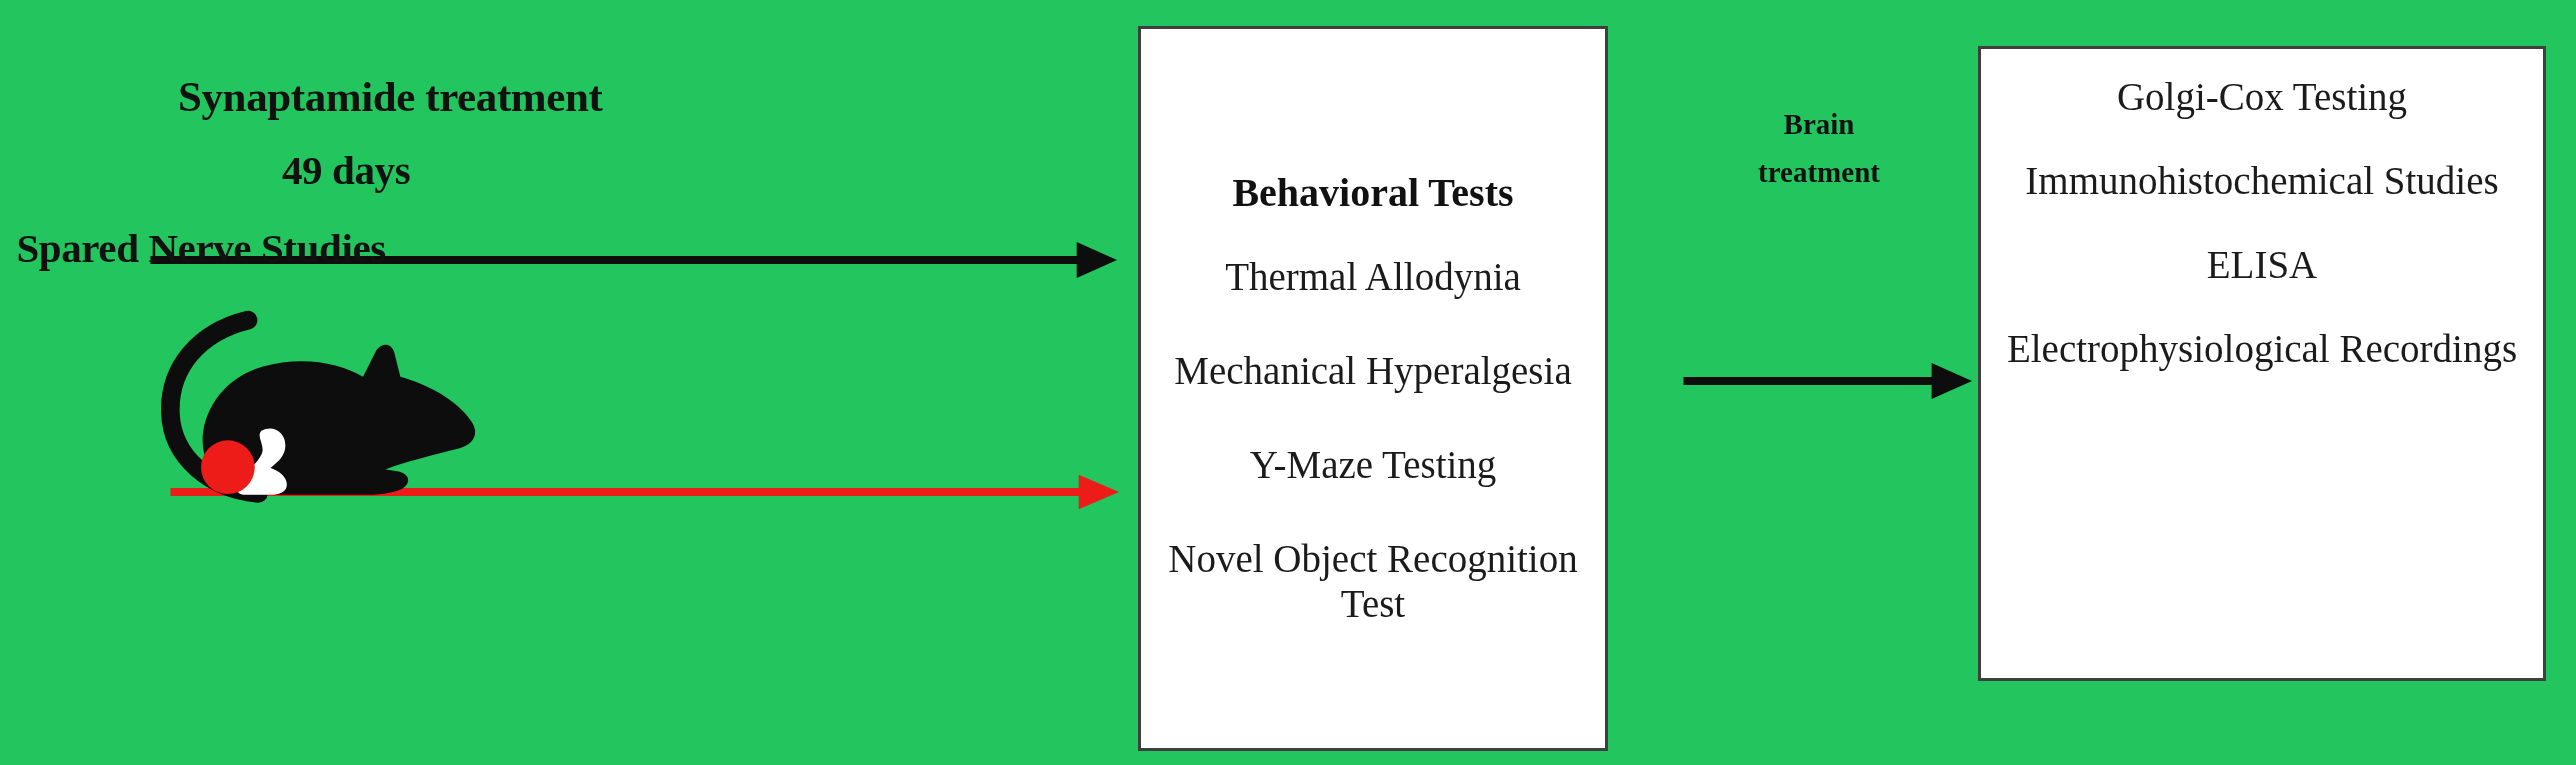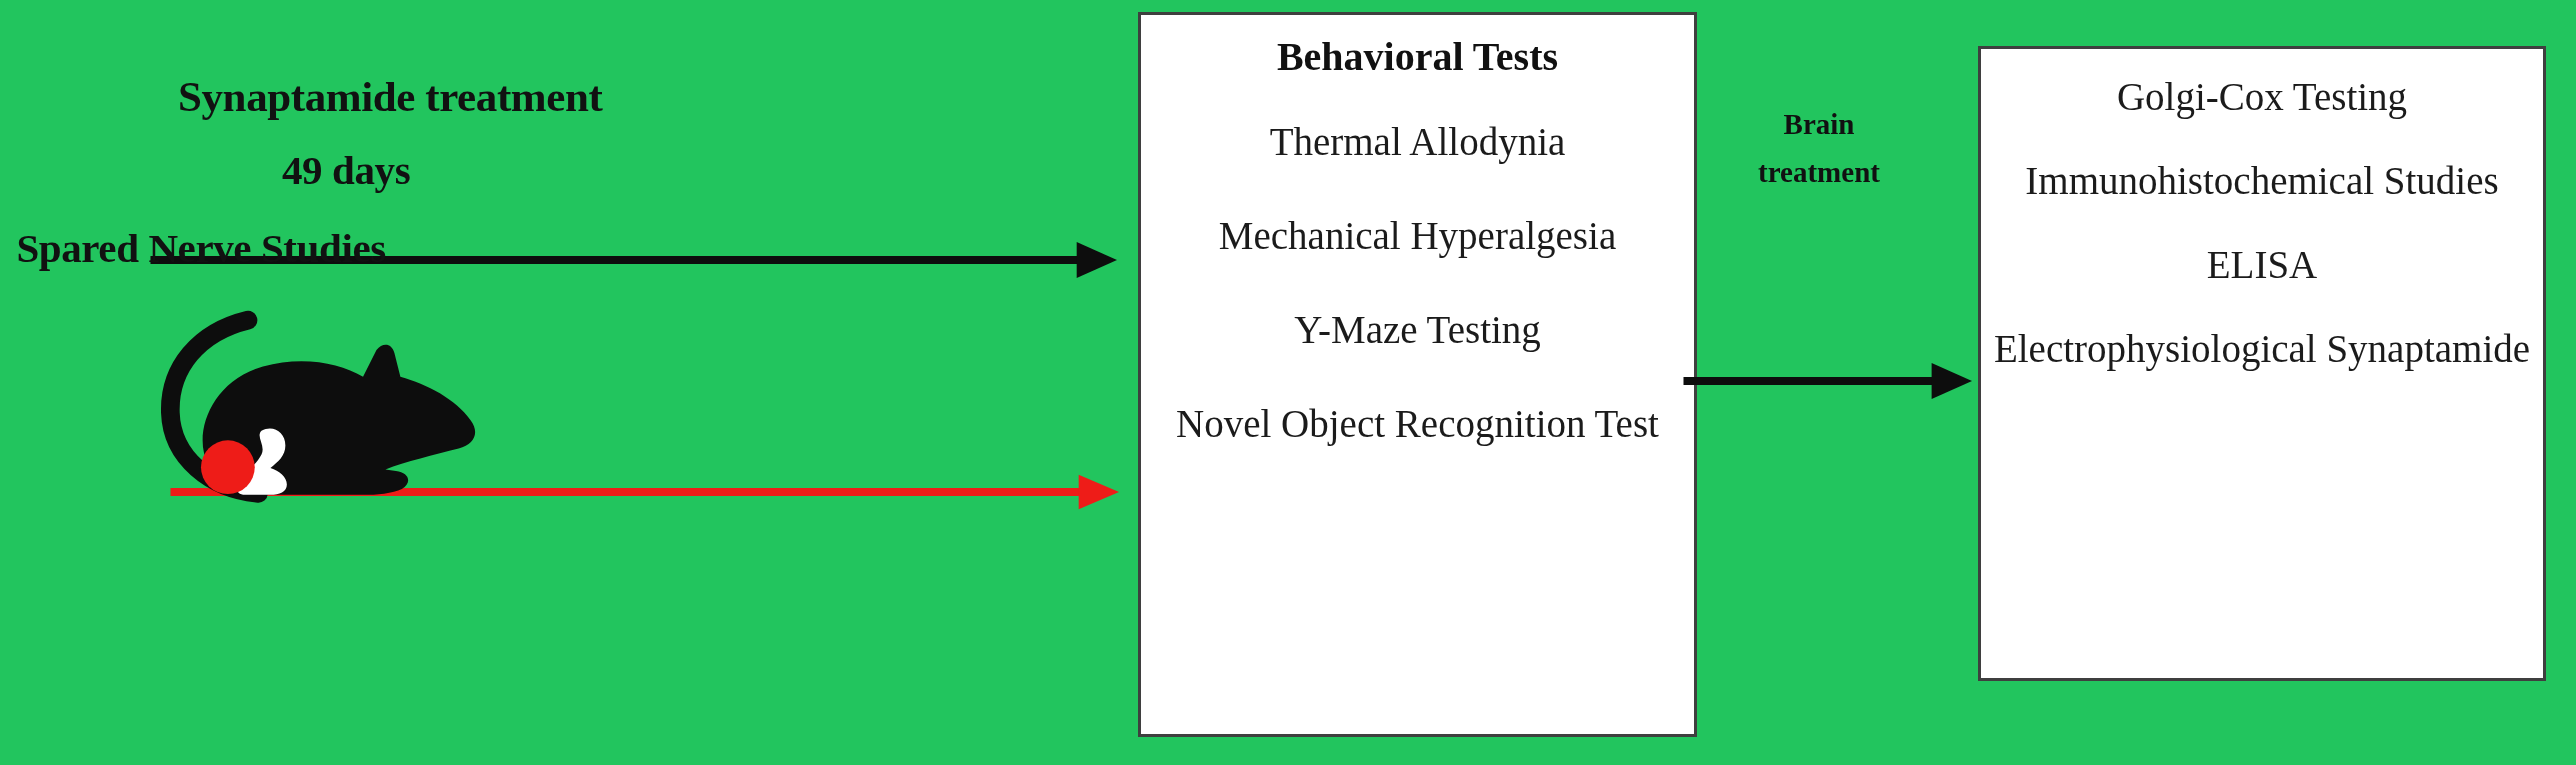--- a/index.html
+++ b/index.html
@@ -59,24 +59,25 @@
     box-sizing: border-box;
     background: #ffffff;
     border: 3px solid #3f3f3f;
     display: flex;
     flex-direction: column;
     align-items: center;
   }
 
   #behavioral-box {
     left: 1138px;
-    top: 12px;
-    width: 559px;
+    top: 26px;
+    width: 470px;
     height: 725px;
     padding-top: 19.4px;
+    justify-content: center;
   }
 
   #analyses-box {
     left: 1978px;
     top: 46px;
     width: 568px;
     height: 635px;
     padding-top: 25.4px;
   }
 
@@ -200,17 +201,17 @@
 
   <svg class="arrow-svg" id="extraction-arrow" style="left:1682px; top:360px;" width="293" height="42" viewBox="0 0 392 56">
     <line x1="2" y1="28" x2="340" y2="28" stroke="#0d0d0d" stroke-width="11"></line>
     <polygon points="334,4 388,28 334,52" fill="#0d0d0d"></polygon>
   </svg>
 
   <div class="flow-box" id="analyses-box">
     <div class="box-item">Golgi-Cox Testing</div>
     <div class="box-item">Immunohistochemical Studies</div>
     <div class="box-item">ELISA</div>
-    <div class="box-item">Electrophysiological Synaptamide</div>
+    <div class="box-item">Electrophysiological Recordings</div>
   </div>
 
 </div>
 
 
 </body></html>

